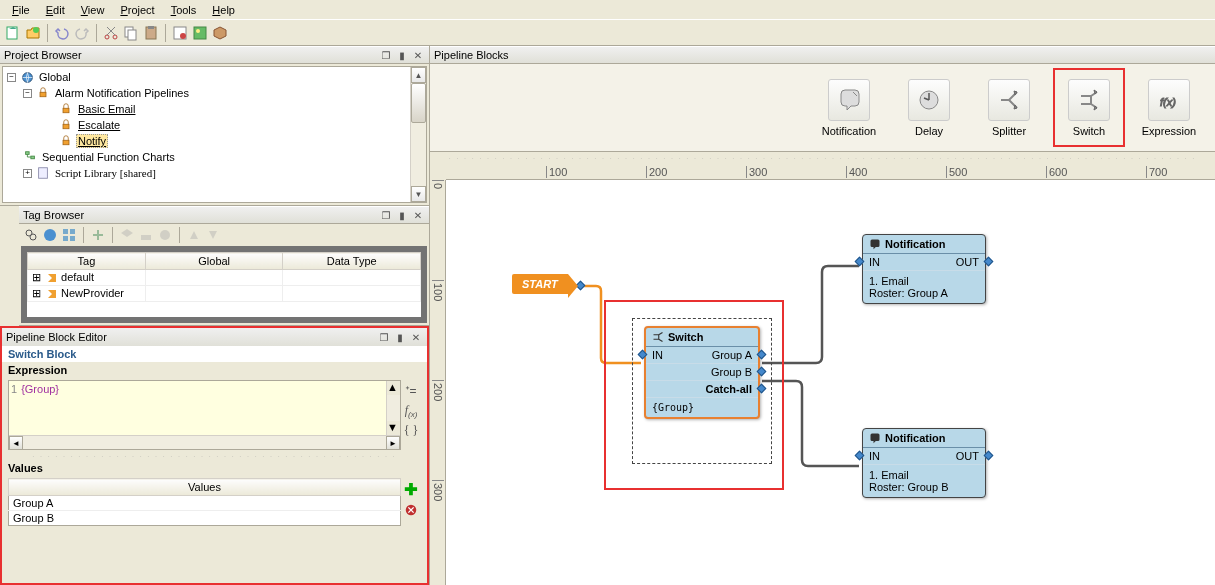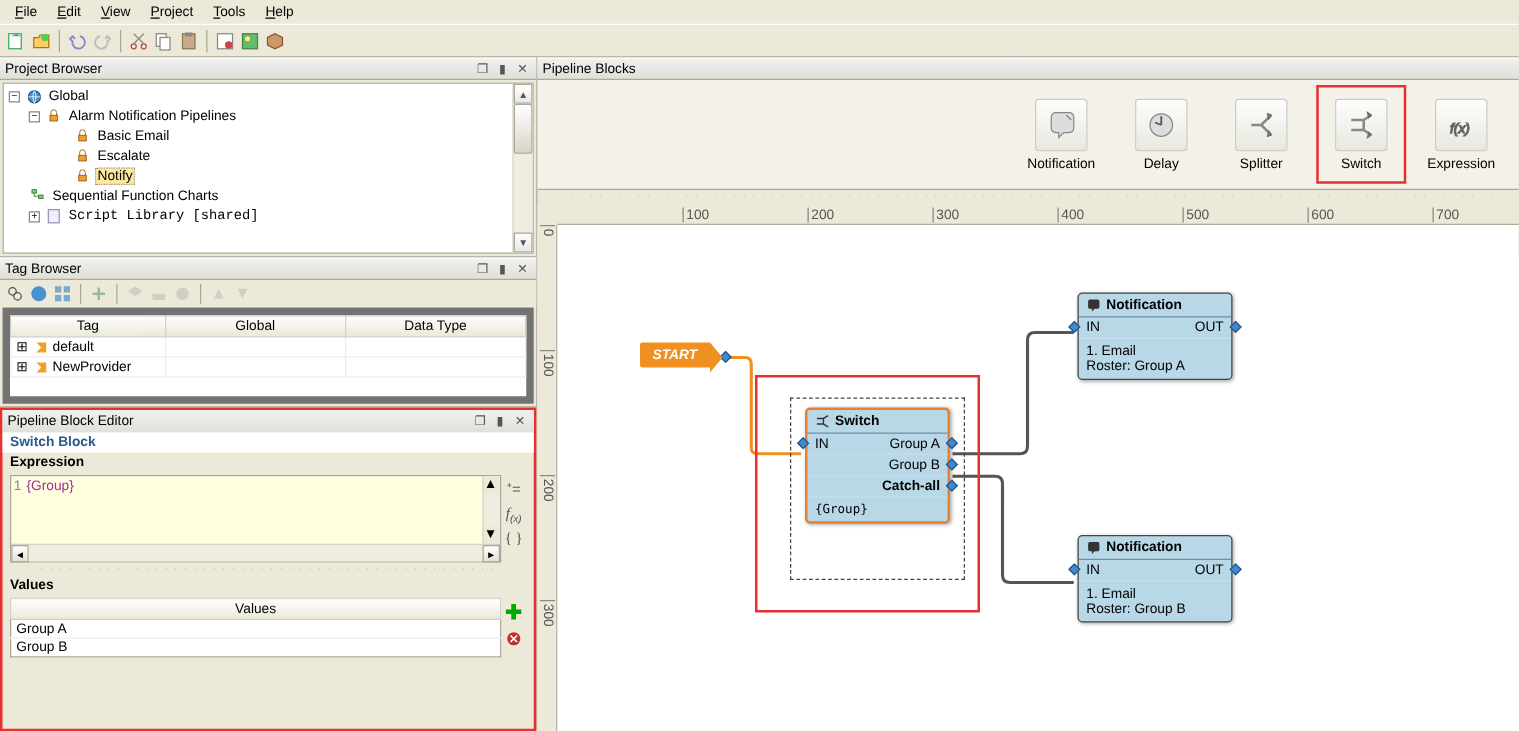--- a/index.html
+++ b/index.html
@@ -36,24 +36,24 @@
 .tree-scrollbar .thumb { height: 40px; background: linear-gradient(#fff,#d8d4c8); border:1px solid #aca899; border-radius:2px;}
 .tree .node { display: flex; align-items: center; height: 16px; white-space: nowrap; }
 .tree .expander { width: 9px; height: 9px; border: 1px solid #888; margin-right: 4px; display: flex; align-items: center; justify-content: center; font-size: 8px; line-height: 1; background: #fff; }
 .tree .icon { width: 14px; height: 14px; margin-right: 3px; display: inline-flex; align-items: center; justify-content: center; }
 .tree .icon.globe svg { width: 13px; height: 13px; }
 .tree .icon.lock svg { width: 12px; height: 12px; }
 .tree .node.selected .nlabel { background: #ffe8a0; border: 1px dotted #999; padding: 0 1px; }
 .tree .nlabel { padding: 0 2px; }
 .tree .indent0 { padding-left: 2px; }
 .tree .indent1 { padding-left: 18px; }
-.tree .indent3 { padding-left: 54px; }
-
-
-.tag-browser { height: 120px; display: flex; flex-direction: column; border-bottom: 1px solid #aca899; }
+.tree .indent3 { padding-left: 54px; text-decoration: underline; }
+
+
+.tag-browser { height: 120px; display: flex; flex-direction: column; border-bottom: 1px solid #aca899; margin-left: 19px; }
 .tag-toolbar { height: 22px; background: #ece9d8; display: flex; align-items: center; padding: 2px 4px; gap: 3px; }
 .tag-toolbar .sep { width: 1px; height: 16px; background: #aca899; margin: 0 3px; }
 .tag-toolbar .tbtn { width: 16px; height: 16px; }
 .tag-table { flex: 1; background: #fff; border: 6px solid #737373; margin: 0 2px 2px 2px; }
 .tag-table table { width: 100%; border-collapse: collapse; }
 .tag-table th { background: linear-gradient(#fdfdfd, #ece9d8); border: 1px solid #d4d0c8; padding: 2px 4px; font-weight: normal; text-align: center; }
 .tag-table td { border: 1px solid #eee; padding: 1px 4px; }
 .tag-table .rowicon { width: 14px; display:inline-block; }
 
 
@@ -262,21 +262,21 @@
               </span>
               <span class="nlabel">Sequential Function Charts</span>
             </div>
           <div class="node indent1">
               <span class="expander">+</span>
               <span class="icon">
                 <svg viewBox="0 0 16 16">
                   <rect x="3" y="2" width="10" height="12" fill="#eef" stroke="#88a"></rect>
                 </svg>
               </span>
-              <span class="nlabel" style="font-family:Liberation Mono, monospace">Script Library [shared]</span>
+              <span class="nlabel" style="font-family:Liberation Serif, serif">Script Library [shared]</span>
             </div>
         </div>
         <div class="tree-scrollbar">
           <div class="sbtn">▲</div>
             <div class="track">
               <div class="thumb"></div>
             </div>
             <div class="sbtn">▼</div>
         </div>
       </div>

